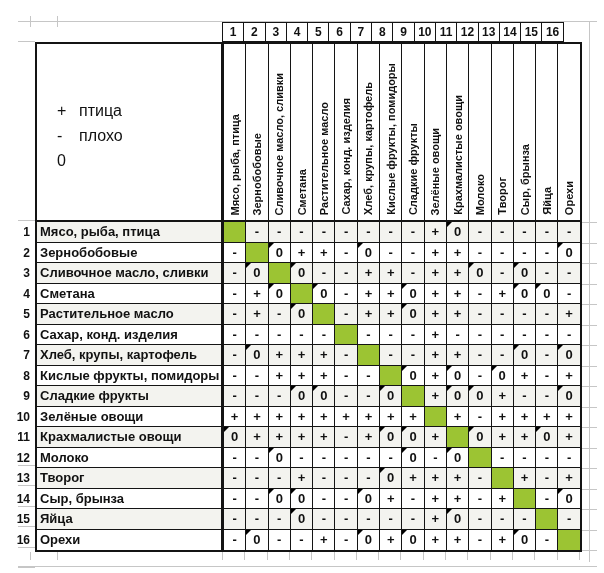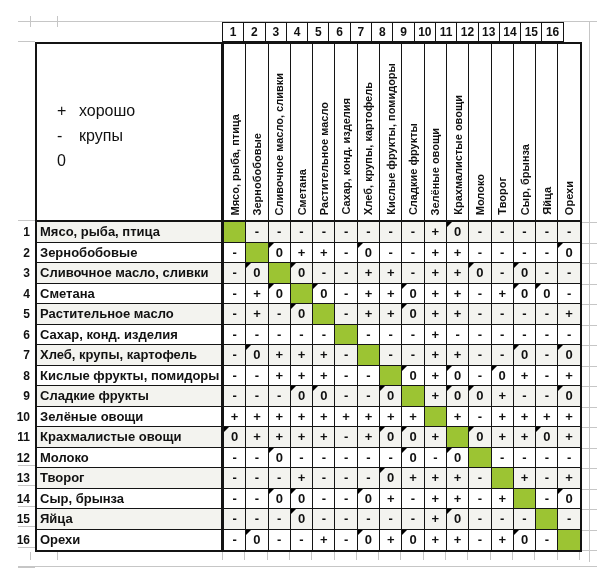--- a/index.html
+++ b/index.html
@@ -160,25 +160,25 @@
       <div class="rownum">13</div>
       <div class="rownum">14</div>
       <div class="rownum">15</div>
       <div class="rownum">16</div>
     </div>
 
   <div class="ctable" id="ctable">
     <div class="legend">
       <div class="legend-line">
         <span class="legend-sym">+</span>
-        <span>хорошо</span>
+        <span>птица</span>
       </div>
       <div class="legend-line">
         <span class="legend-sym">-</span>
-        <span>крупы</span>
+        <span>плохо</span>
       </div>
       <div class="legend-line">
         <span class="legend-sym">0</span>
       </div>
     </div>
 
   <div class="colhead">
         <div class="colhead-text">Мясо, рыба, птица</div>
       </div>
       <div class="colhead">

